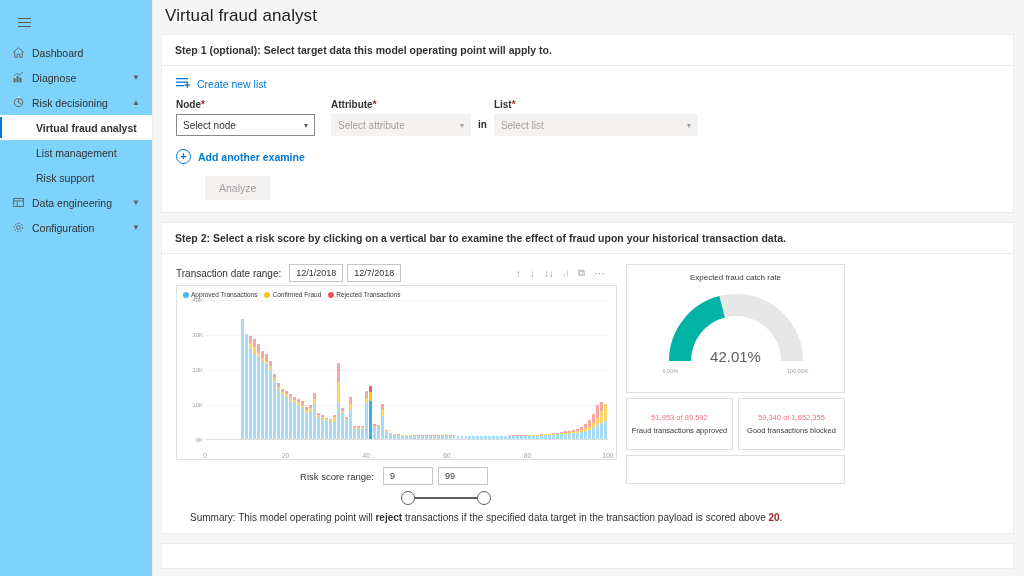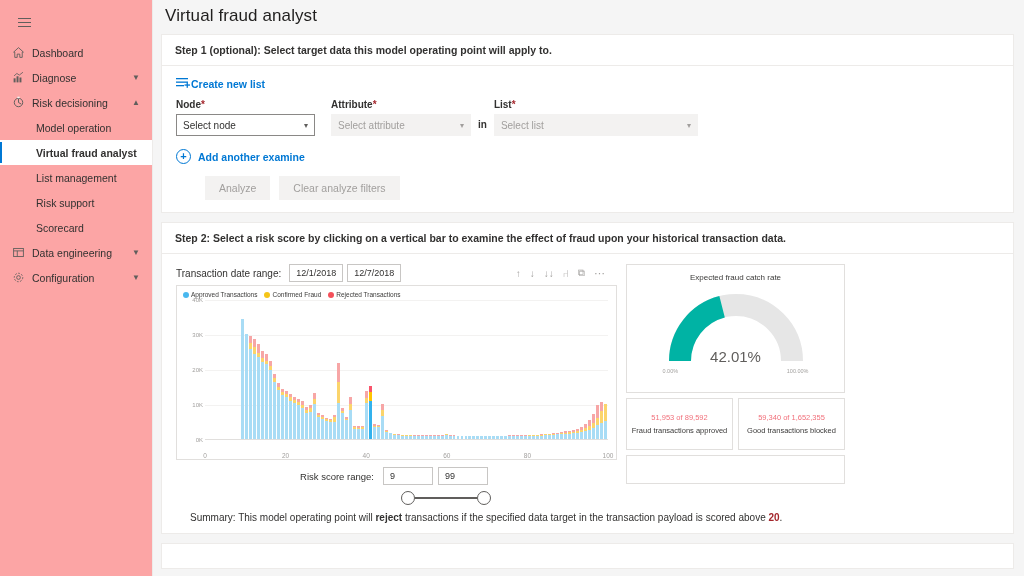--- a/index.html
+++ b/index.html
@@ -10,21 +10,21 @@
     overflow: hidden;
     background: #f5f5f5;
     font-family: "Liberation Sans", sans-serif;
     color: #323130;
   }
   .app { display: flex; width: 1024px; height: 576px; }
 
   
   .sidebar {
     width: 153px; min-width: 153px; height: 576px;
-    background: #fca5a5;
+    background: #7dd3fc;
     border-right: 1px solid #edebe9;
     padding-top: 4px;
     position: relative;
   }
   .hamburger {
     width: 40px; height: 36px;
     display: flex; flex-direction: column;
     align-items: center; justify-content: center;
     gap: 3px; margin-left: 4px; cursor: pointer;
   }
@@ -66,22 +66,22 @@
     margin-bottom: 9px;
   }
   .card-head {
     font-size: 10.5px; font-weight: bold; color: #323130;
     padding: 9px 13px; border-bottom: 1px solid #edebe9;
   }
   .card-body { padding: 10px 14px 12px 14px; }
 
   
   .create-list {
-    display: inline-flex; align-items: center; 
-    color: #0078d4; font-size: 10.5px; font-weight: bold;
+    display: inline-flex; align-items: center; gap: 6px;
+    color: #0078d4; font-size: 10.5px; font-weight: normal;
     cursor: pointer; margin-bottom: 9px; text-align: center;
   }
   .filter-row { display: flex; align-items: flex-end; gap: 0; }
   .fld { display: flex; flex-direction: column; }
   .fld-label {
     font-size: 10px; font-weight: bold; color: #323130;
     margin-bottom: 4px;
   }
   .req { color: #a4262c; font-weight: bold; }
   .select {
@@ -267,34 +267,28 @@
           <span class="ico">
             <svg width="13" height="13" viewBox="0 0 16 16">
               <circle cx="8" cy="8" r="5.2" fill="none" stroke="#605e5c" stroke-width="1.2"></circle>
               <path d="M8 2.8 L8 8 L11.5 10" stroke="#605e5c" stroke-width="1.2" fill="none"></path>
               <rect x="6.6" y="0.8" width="2.8" height="2" fill="#f3f2f1"></rect>
             </svg>
           </span>
           <span class="lbl">Risk decisioning</span>
           <span class="chev">▲</span>
         </div>
-        <div class="nav-item sub">
-          <span class="lbl">Model operation</span>
-        </div>
         <div class="nav-item sub active">
           <span class="lbl">Virtual fraud analyst</span>
         </div>
         <div class="nav-item sub">
           <span class="lbl">List management</span>
         </div>
         <div class="nav-item sub">
           <span class="lbl">Risk support</span>
-        </div>
-        <div class="nav-item sub">
-          <span class="lbl">Scorecard</span>
         </div>
         <div class="nav-item">
           <span class="ico">
             <svg width="13" height="13" viewBox="0 0 16 16">
               <rect x="2" y="3" width="12" height="10" fill="none" stroke="#605e5c" stroke-width="1.1"></rect>
               <line x1="2" y1="6" x2="14" y2="6" stroke="#605e5c" stroke-width="1.1"></line>
               <line x1="6.5" y1="6" x2="6.5" y2="13" stroke="#605e5c" stroke-width="1.1"></line>
             </svg>
           </span>
           <span class="lbl">Data engineering</span>
@@ -366,21 +360,20 @@
           </div>
         </div>
 
         <div class="add-filter">
           <span class="circle-plus">+</span>
           <span>Add another examine</span>
         </div>
 
         <div class="btn-row">
           <button class="btn">Analyze</button>
-          <button class="btn">Clear analyze filters</button>
         </div>
       </div>
     </section>
 
     <section class="card">
       <div class="card-head">Step 2: Select a risk score by clicking on a vertical bar to examine the effect of fraud upon your historical transaction data.</div>
       <div class="card-body" style="padding:10px 14px 0 14px;">
 
         <div class="viz-row">
 

